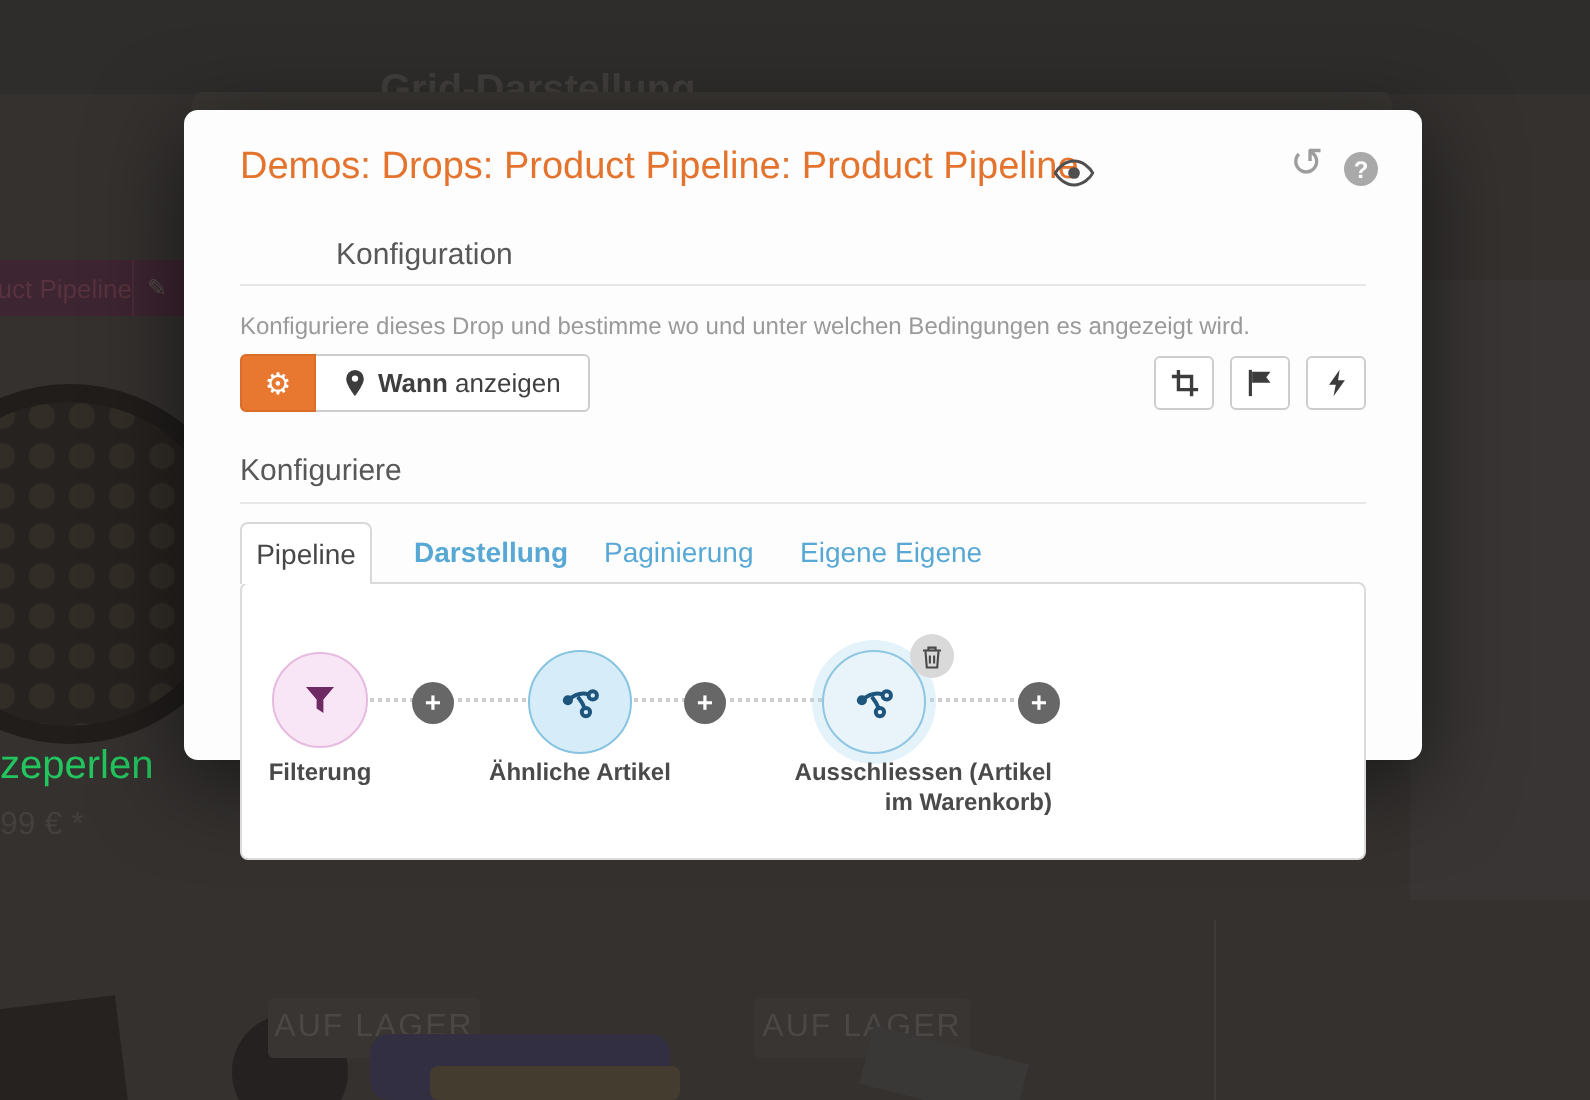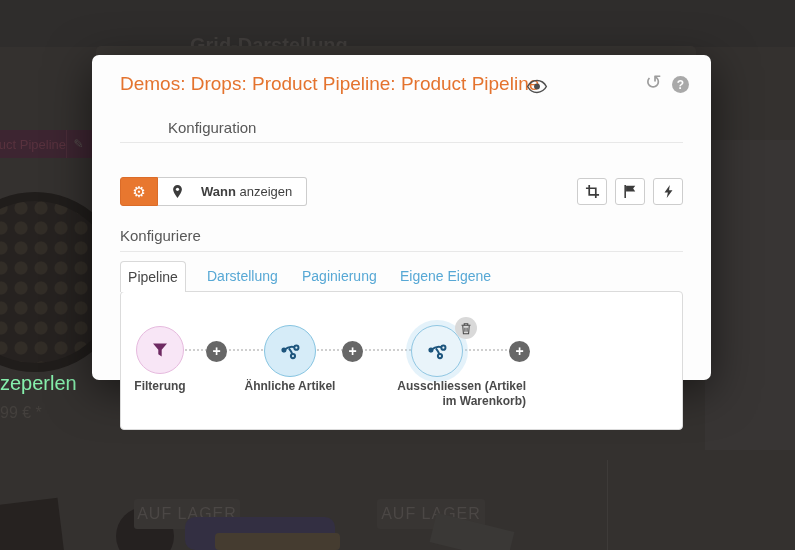--- a/index.html
+++ b/index.html
@@ -18,21 +18,21 @@
   .bg-right-panel{left:705px;top:140px;width:90px;height:310px;background:#383534;}
   .bg-banner{left:0;top:130px;width:92px;height:28px;background:#3d2531;display:flex;align-items:center;}
   .bg-banner-text{width:66px;overflow:hidden;white-space:nowrap;direction:rtl;text-align:left;
     font-size:13px;color:#58323e;padding-left:3px;}
   .bg-banner-edit{width:24px;height:28px;border-left:1px solid #4a2c38;color:#54504d;
     display:flex;align-items:center;justify-content:center;font-size:12px;}
   .bg-bowl{left:-55px;top:192px;width:180px;height:180px;border-radius:50%;
     background-color:#262220;border:9px solid #201d1b;
     background-image:radial-gradient(circle at 7px 7px,#322d27 6px,rgba(0,0,0,0) 7px);
     background-size:20px 20px;}
-  .bg-prodname{left:0;top:372px;font-size:20px;color:#86efac;}
+  .bg-prodname{left:0;top:372px;font-size:20px;color:#22c55e;}
   .bg-price{left:0;top:404px;font-size:16px;color:#44403d;}
   .bg-shape-a{left:-14px;top:502px;width:76px;height:70px;background:#262220;transform:rotate(-7deg);}
   .bg-shape-b{left:116px;top:507px;width:58px;height:58px;border-radius:50%;background:#252120;}
   .bg-badge{height:30px;background:#383533;border-radius:3px;color:#4b4745;
     font-size:16px;letter-spacing:1px;display:flex;align-items:center;justify-content:center;}
   .bg-badge1{left:134px;top:499px;width:106px;}
   .bg-badge2{left:377px;top:499px;width:108px;}
   .bg-prod-c{left:185px;top:517px;width:150px;height:33px;background:#332f42;border-radius:10px;}
   .bg-prod-d{left:215px;top:533px;width:125px;height:17px;background:#453c30;border-radius:4px;}
   .bg-prod-e{left:432px;top:522px;width:80px;height:30px;background:#3a3836;transform:rotate(14deg);}
@@ -49,32 +49,32 @@
   .m-h2{font-size:15px;color:#585858;}
   .m-h2a{left:32px;top:112px;margin-left:44px;}
   .m-h2a{top:64px;}
   .m-hr{left:28px;width:563px;height:1px;background:#e8e8e8;}
   .m-hr1{top:87px;}
   .m-desc{left:28px;top:101px;font-size:12px;color:#9a9a9a;}
   .btn-group{left:28px;top:122px;height:29px;display:flex;}
   .btn-gear{width:38px;height:29px;background:#e8772f;border:1px solid #db6c29;border-radius:3px 0 0 3px;
     color:#fff;font-size:15px;display:flex;align-items:center;justify-content:center;}
   .btn-wann{height:29px;background:#fff;border:1px solid #cdcdcd;border-left:none;border-radius:0 3px 3px 0;
-    display:flex;align-items:center;padding:0 14px;font-size:13px;color:#3f3f3f;gap:18px;}
+    display:flex;align-items:center;padding:0 14px;font-size:13px;color:#3f3f3f;gap:6px;}
   .btn-wann .b{font-weight:700;}
   .icon-btn{top:123px;width:30px;height:27px;background:#fff;border:1px solid #cdcdcd;border-radius:3px;
     display:flex;align-items:center;justify-content:center;}
   .ib1{left:485px;} .ib2{left:523px;} .ib3{left:561px;}
   .m-h2b{left:28px;top:172px;}
   .m-hr2{top:196px;}
   .tab-active{left:28px;top:206px;width:66px;height:31px;background:#fff;border:1px solid #d9d9d9;border-bottom:none;
     border-radius:4px 4px 0 0;display:flex;align-items:center;justify-content:center;
     font-size:14px;color:#474747;z-index:2;}
   .tab-link{top:213px;font-size:14px;color:#57a8d5;z-index:2;}
-  .tl1{left:115px;} .tl2{left:210px;} .tl3{left:308px;}
+  .tl1{left:115px;font-weight:bold;} .tl2{left:210px;} .tl3{left:308px;}
   .panel{left:28px;top:236px;width:563px;height:139px;background:#fff;border:1px solid #dbdbdb;border-radius:4px;}
 
   
   .dotline{left:90px;top:294px;width:340px;border-top:2px dotted #cfcfcf;z-index:1;}
   .step{border-radius:50%;display:flex;align-items:center;justify-content:center;z-index:2;}
   .step-pink{left:44px;top:271px;width:48px;height:48px;background:#f8e6f6;border:1px solid #e6bade;}
   .step-blue1{left:172px;top:270px;width:52px;height:52px;background:#d6ecf8;border:1px solid #86c4e1;}
   .step-blue2{left:319px;top:270px;width:52px;height:52px;background:#e9f4fa;border:1px solid #8fc6e2;
     box-shadow:0 0 0 5px rgba(170,215,240,.32);}
   .plus{width:21px;height:21px;border-radius:50%;background:#676767;color:#fff;font-size:14px;font-weight:700;
@@ -123,20 +123,21 @@
         <circle cx="12" cy="8" r="3.2" fill="#4f4f4f"></circle>
       </svg>
     </span>
 
     <span class="abs undo">↺</span>
     <span class="abs help">?</span>
 
     <div class="abs m-h2 m-h2a">Konfiguration</div>
     <div class="abs m-hr m-hr1"></div>
 
+    <div class="abs m-desc">Konfiguriere dieses Drop und bestimme wo und unter welchen Bedingungen es angezeigt wird.</div>
 
     <div class="abs btn-group">
       <div class="btn-gear">
         <span>⚙</span>
       </div>
       <div class="btn-wann">
         <svg width="11" height="15" viewBox="0 0 16 21">
           <path d="M8 1a6.4 6.4 0 0 0-6.4 6.4C1.6 12 8 20 8 20s6.4-8 6.4-12.6A6.4 6.4 0 0 0 8 1z" fill="#3c3c3c"></path>
           <circle cx="8" cy="7.3" r="2.3" fill="#fff"></circle>
         </svg>

